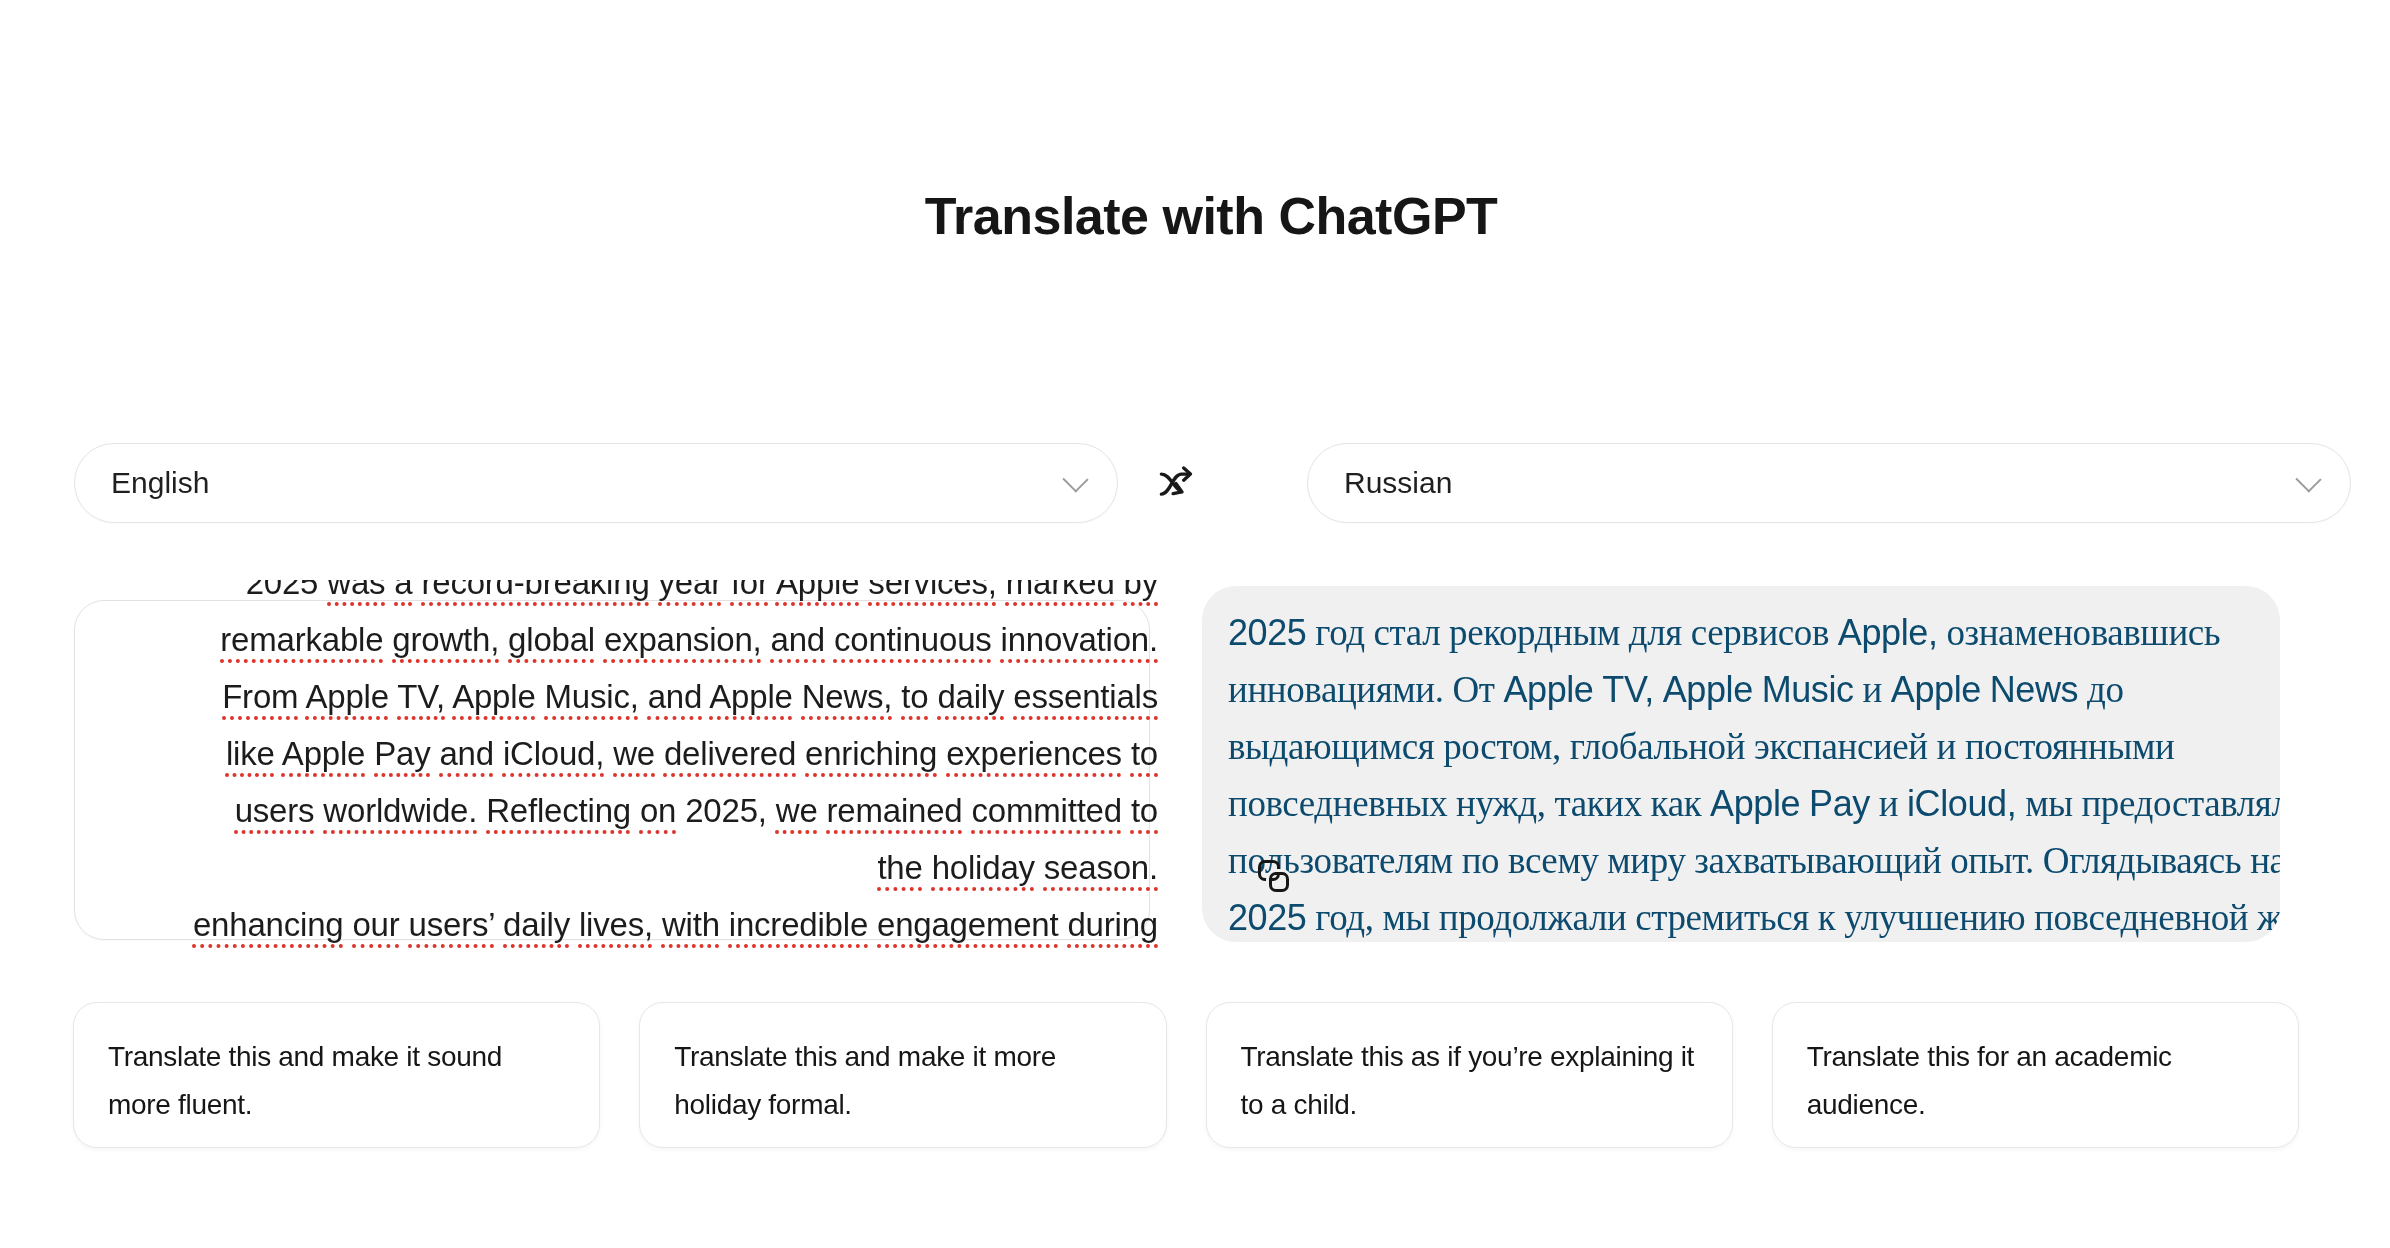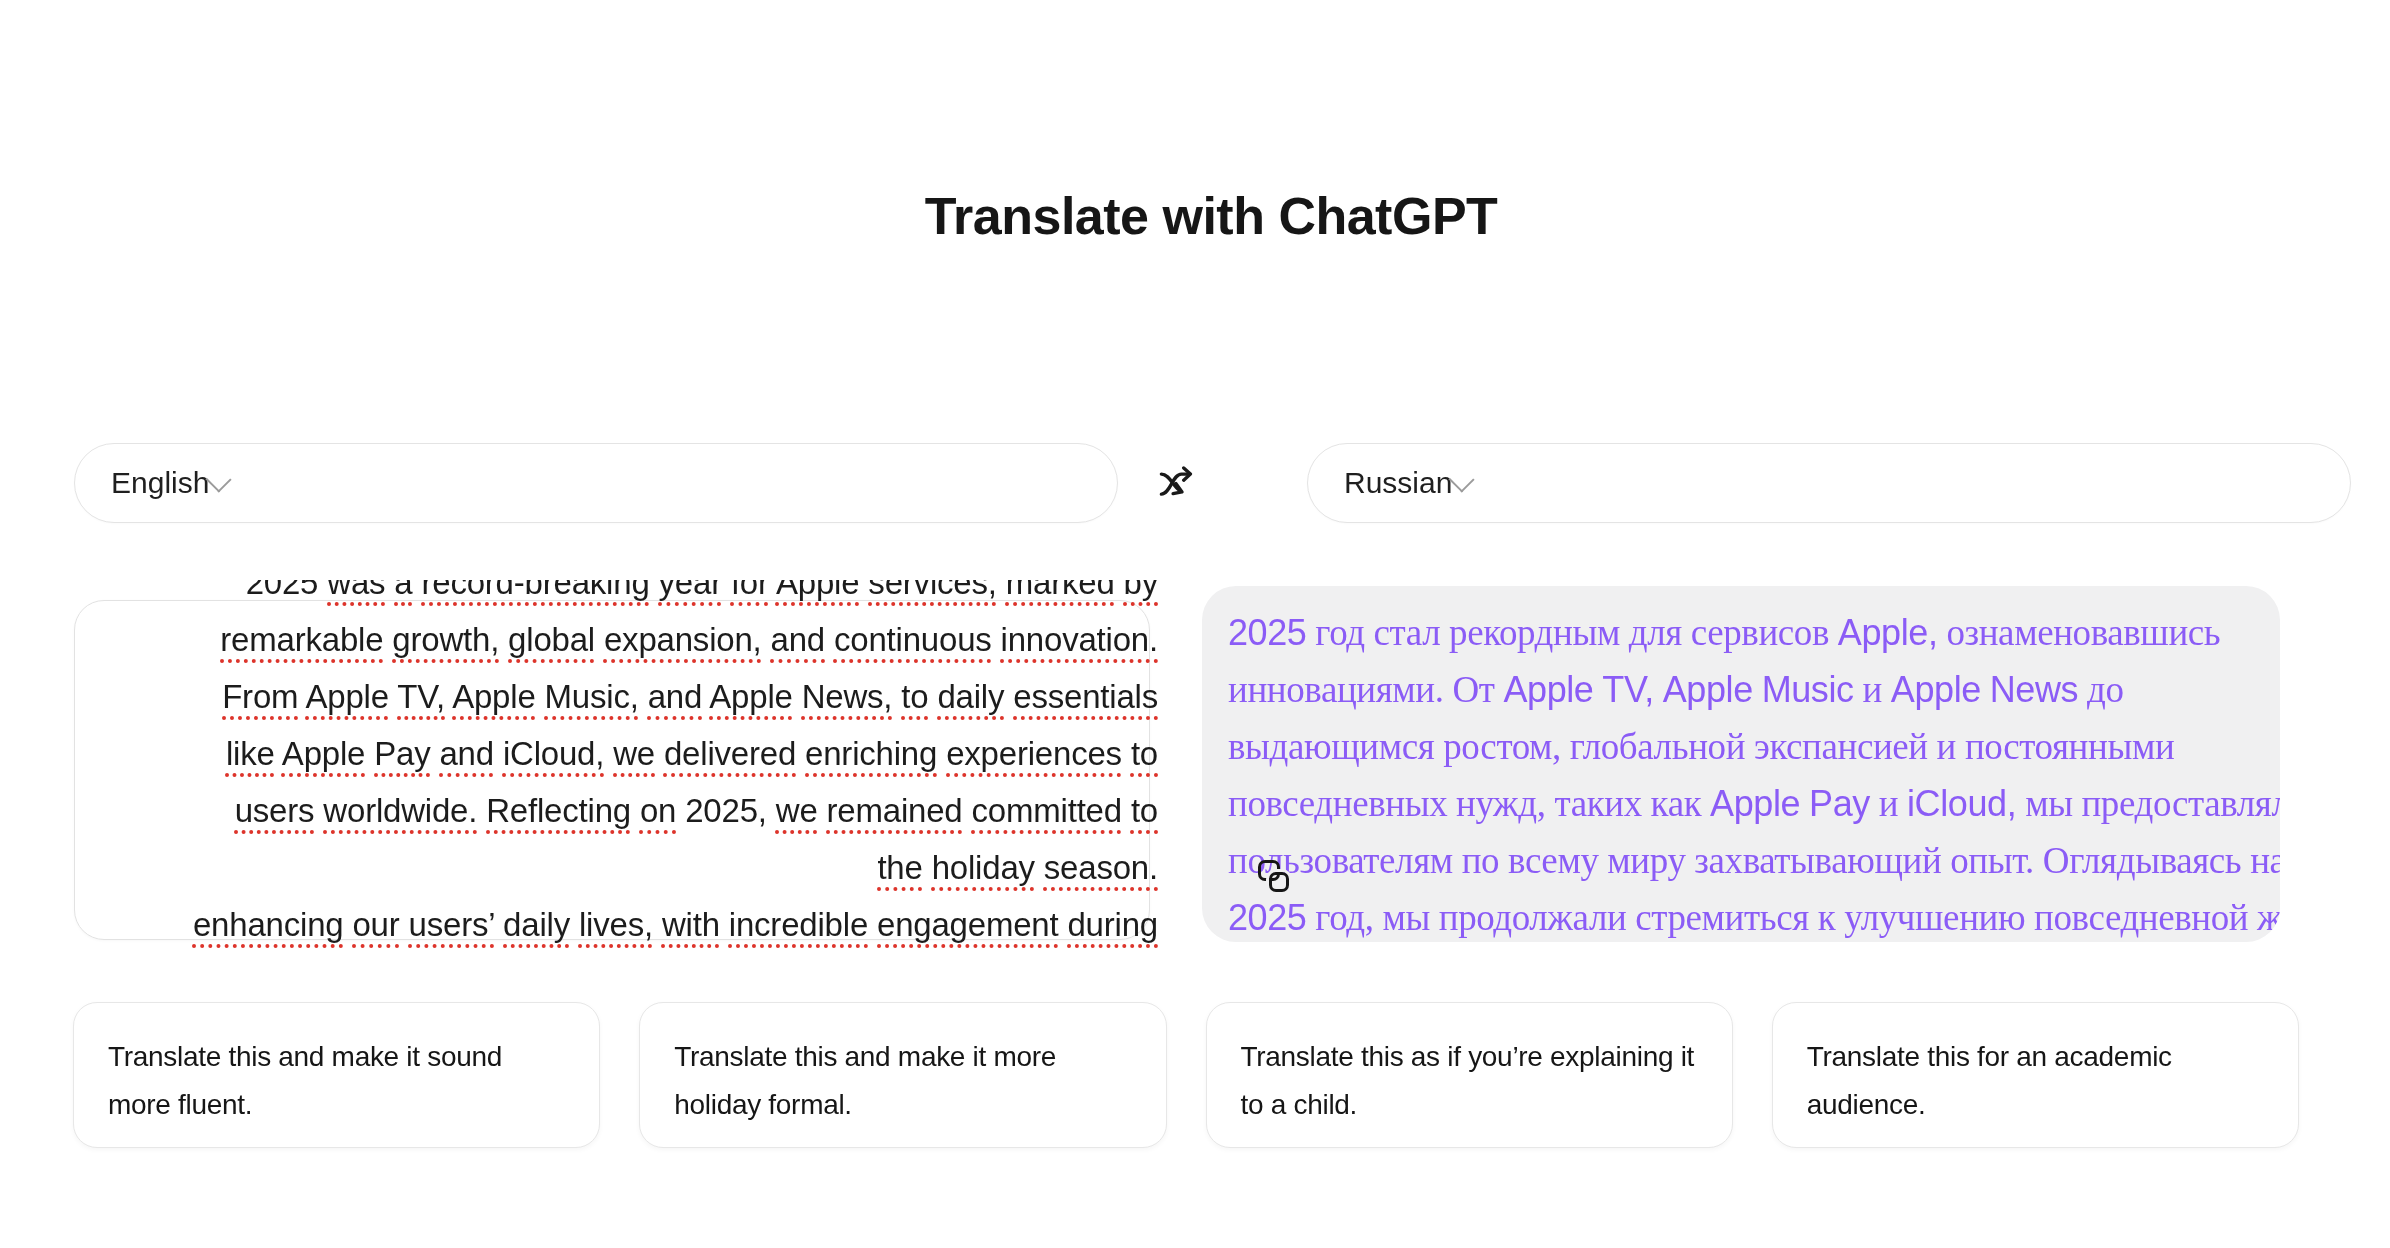--- a/index.html
+++ b/index.html
@@ -9,21 +9,21 @@
   }
   
   .page-title{
     position:absolute;top:170px;left:0;width:100%;text-align:center;
     font-size:52px;line-height:60px;font-weight:600;letter-spacing:-0.5px;color:#161616;margin:16px;
   }
   
   .lang-select{
     position:absolute;top:443px;height:80px;width:1044px;box-sizing:border-box;
     border:1.5px solid #e4e4e4;border-radius:40px;background:#fff;
-    display:flex;align-items:center;justify-content:flex-start;
+    display:flex;align-items:center;justify-content:space-between;
     padding:0 32px 0 36px;cursor:pointer;box-shadow:0 1px 2px rgba(0,0,0,0.02);
   }
   .lang-select.left{left:74px;}
   .lang-select.right{left:1307px;}
   .lang-label{font-size:30px;color:#1f1f1f;}
   .chevron{
     width:17px;height:17px;border-right:2.5px solid #9b9b9b;border-bottom:2.5px solid #9b9b9b;
     transform:rotate(45deg) scale(1,0.95);margin-top:-8px;flex:0 0 auto;
   }
   
@@ -48,21 +48,21 @@
     text-decoration-line:underline;text-decoration-style:dotted;
     text-decoration-color:#dd342b;text-decoration-thickness:3.5px;text-underline-offset:8px;
   }
   
   .target-panel{
     position:absolute;left:1202px;top:586px;width:1078px;height:356px;box-sizing:border-box;
     background:#f0f0f1;border-radius:34px;overflow:hidden;
   }
   .target-text{
     position:absolute;left:26px;top:18px;width:1030px;
-    font-family:"Liberation Serif",serif;font-size:37px;letter-spacing:-0.4px;color:#8b5cf6;
+    font-family:"Liberation Serif",serif;font-size:37px;letter-spacing:-0.4px;color:#0c4a6e;
   }
   .target-text .text-line{height:57px;line-height:57px;white-space:nowrap;}
   .target-text .latin{font-family:"Liberation Sans",sans-serif;font-size:36px;}
   .target-text .cyr{font-family:"Liberation Serif",serif;}
   
   .op-cursor{position:absolute;left:1258px;top:860px;width:44px;height:42px;pointer-events:none;}
   .op-cursor .sq1{
     position:absolute;left:0;top:0;width:22px;height:21px;box-sizing:border-box;
     border:3.5px solid #161616;border-radius:7px;
   }

